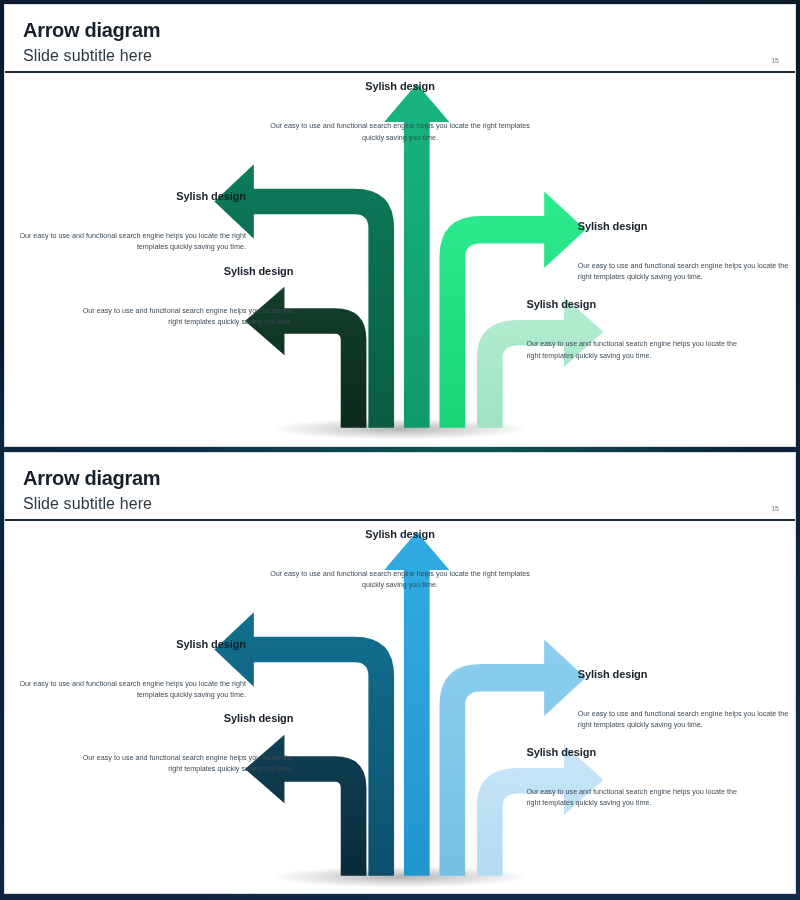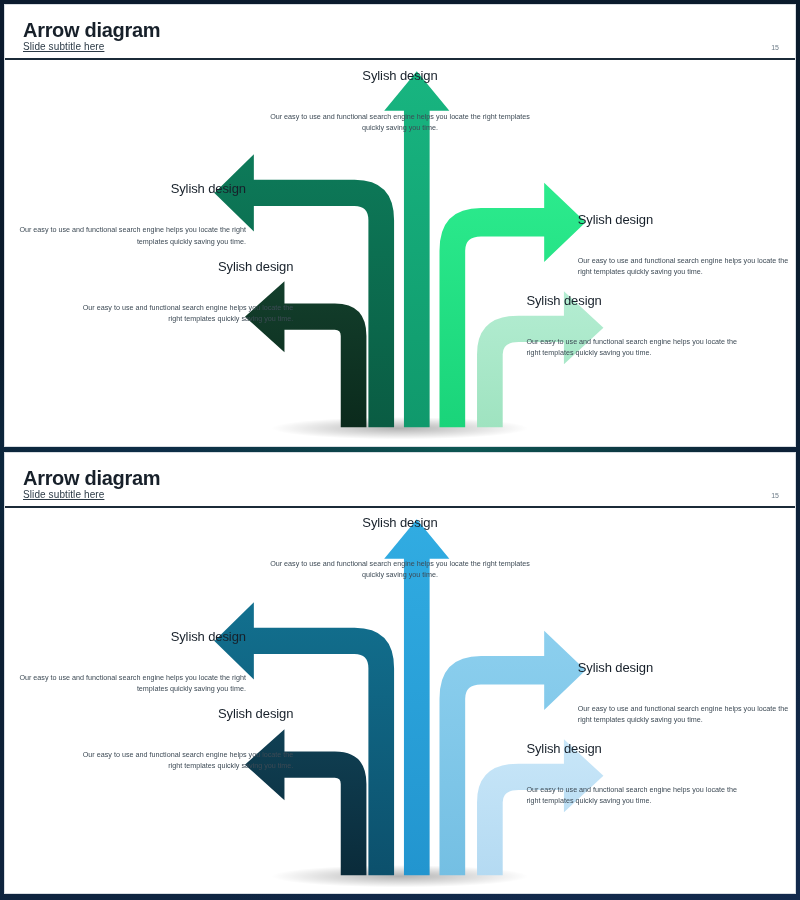--- a/index.html
+++ b/index.html
@@ -35,38 +35,38 @@
     flex:0 0 auto;
     padding:14px 18px 6px 18px;
     border-bottom:2px solid #1b2a38;
     background:#fff;
   }
   .slide-title {
     font-size:20px; font-weight:bold; color:#17202a;
     letter-spacing:-0.3px; line-height:1.1;
   }
   .slide-subtitle {
-    font-size:10px; color:#2c3a46; letter-spacing:.1px;text-decoration:underline;
+    font-size:16px; color:#2c3a46; margin-top:6px; letter-spacing:.1px;
   }
   .slide-number {
     position:absolute; right:16px; bottom:7px;
     font-size:7px; color:#6d7b87;
   }
   .slide-body {
     position:relative; flex:1 1 auto; overflow:hidden; background:#fff;
   }
 
   
   .diagram { position:absolute; inset:0; }
   .diagram svg { position:absolute; left:0; top:0; width:100%; height:100%; }
 
   
   .callout { position:absolute; }
   .callout .c-title {
-    font-size:13px; font-weight:normal; color:#17202a; margin-bottom:4px;
+    font-size:11px; font-weight:bold; color:#17202a; margin-bottom:4px;
     letter-spacing:-0.1px;
   }
   .callout .c-body {
     font-size:7.2px; color:#3d4a55; line-height:1.55;margin-top:28px;
   }
   .ta-right { text-align:right; }
   .ta-left  { text-align:left; }
   .ta-center{ text-align:center; }
 
   

